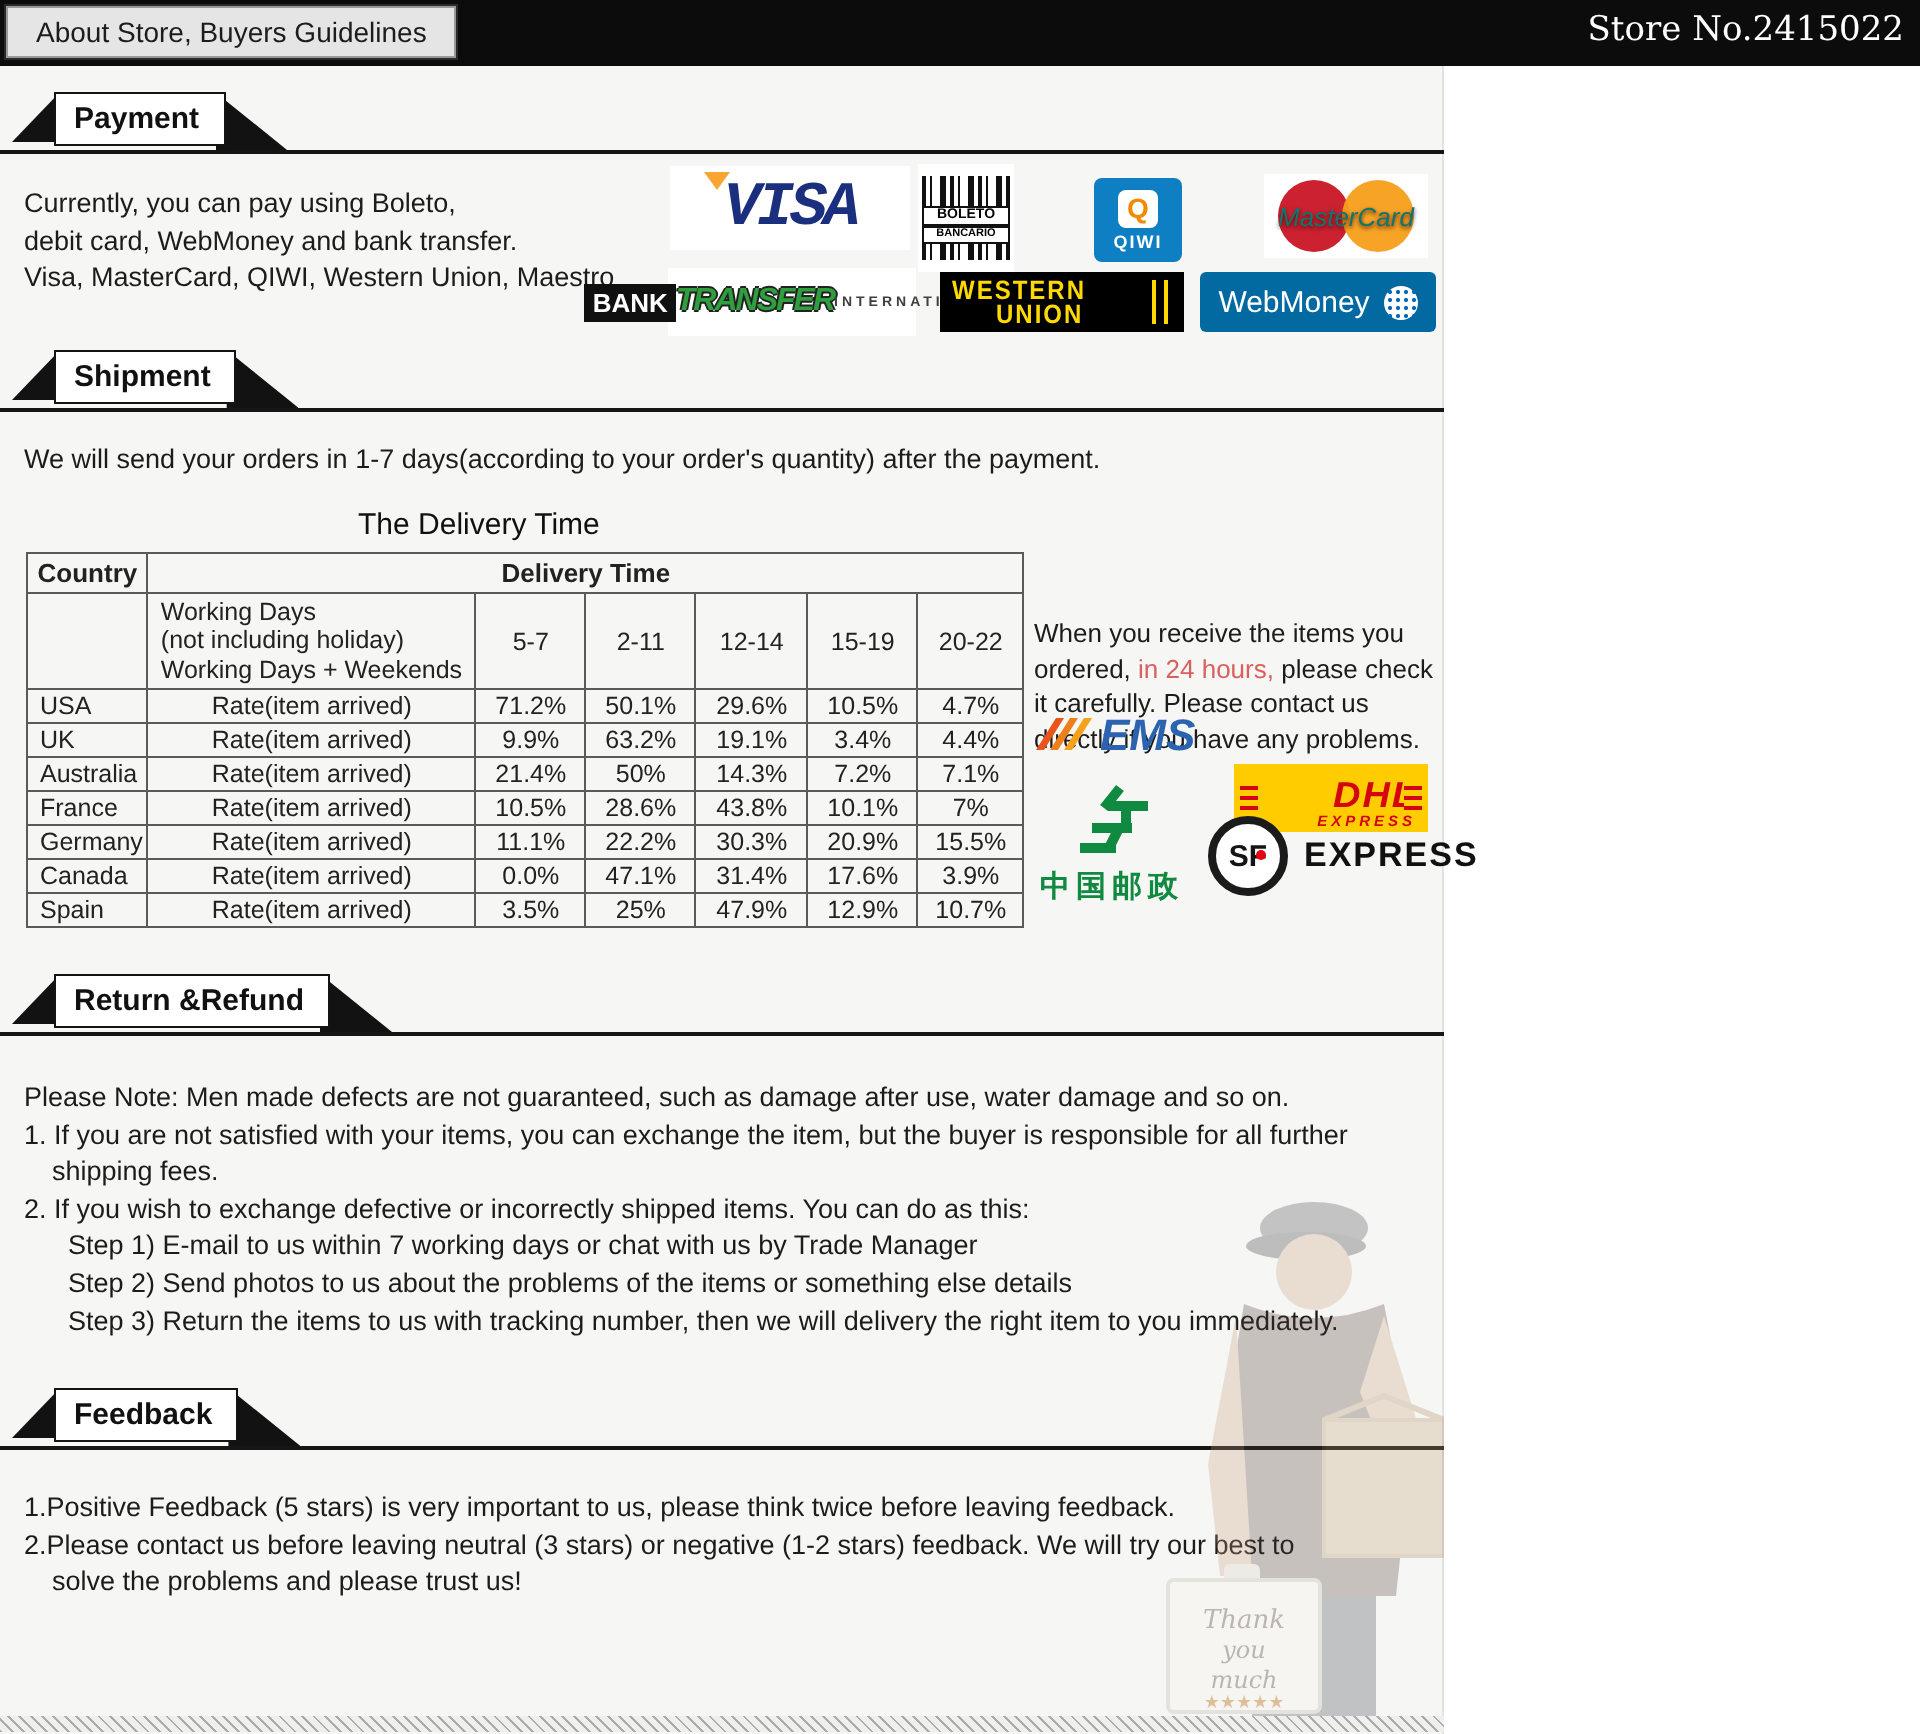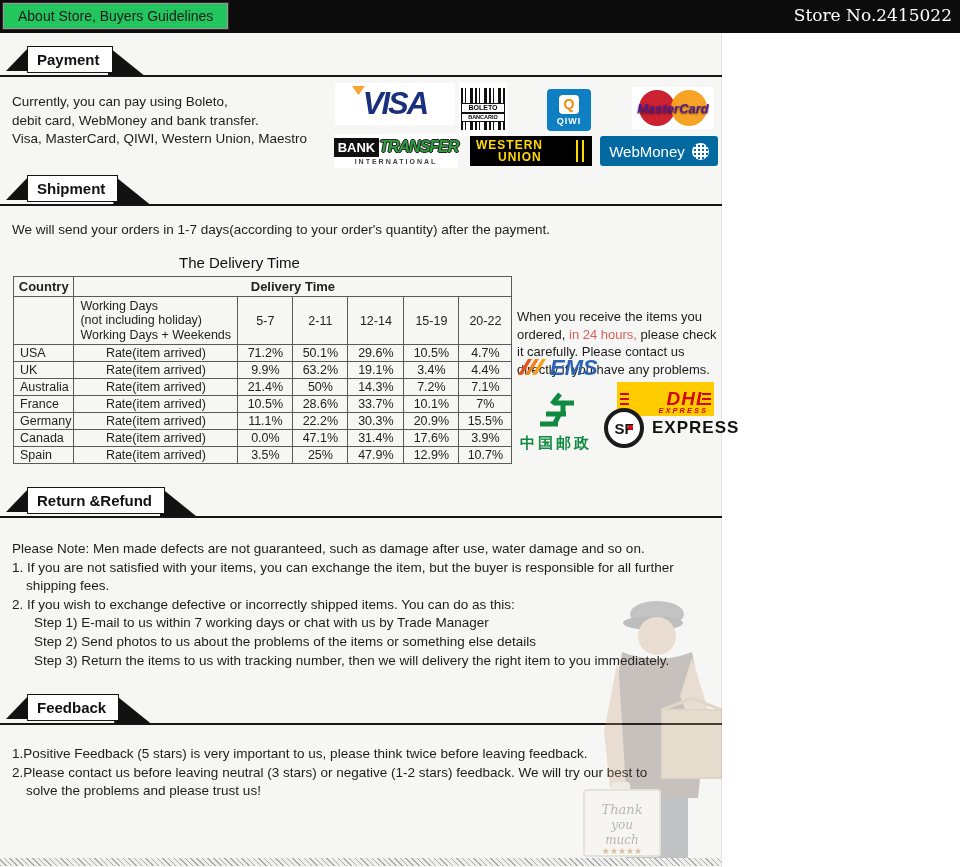--- a/index.html
+++ b/index.html
@@ -2,21 +2,21 @@
 <html><head>
 <meta charset="utf-8">
 <style>
   * { margin:0; padding:0; box-sizing:border-box; }
   body { font-family:"Liberation Sans", sans-serif; background:#fff; }
   #stage { position:relative; width:960px; height:867px; background:#fff; overflow:hidden; }
 
   
   .topbar { position:absolute; left:0; top:0; width:960px; height:33px; background:#0c0c0c; }
   .topbar-label { position:absolute; left:3px; top:3px; height:26px; line-height:24px;
-    background:#22c55e; border:1px solid #9a9a9a; outline:1px solid #2a2a2a;
+    background:#e5e5e5; border:1px solid #9a9a9a; outline:1px solid #2a2a2a;
     padding:0 14px; font-size:14px; color:#1c1c1c; }
   .store-no { position:absolute; right:8px; top:5px; color:#fff;
     font-family:"DejaVu Serif", serif; font-size:17px; }
 
   
   .content { position:absolute; left:0; top:33px; width:722px; height:834px;
     background:#f6f6f4; border-right:1px solid #e3e3e1; }
 
   
   .sec { position:absolute; left:0; width:722px; height:30px; }
@@ -27,41 +27,41 @@
   .sec-label { position:relative; z-index:2; background:#fff; border:1px solid #141414;
     font-weight:bold; font-size:15px; color:#111; padding:5px 12px 5px 9px; line-height:1; white-space:nowrap; }
   .sec-rule { position:absolute; left:0; right:0; bottom:-2px; height:2px; background:#161616; }
 
   .para { position:absolute; font-size:13.5px; color:#1c1c1c; line-height:18.6px; }
   .para-line.ind1 { padding-left:14px; }
   .para-line.ind2 { padding-left:22px; }
 
   
   .logo { position:absolute; display:flex; align-items:center; justify-content:center; }
-  .visa { width:120px; height:42px; background:#fff; }
+  .visa { width:120px; height:42px; background:#fff;font-family:Liberation Mono, monospace; }
   .visa-txt { font-style:italic; font-weight:800; font-size:31px; letter-spacing:-2px; color:#1a2f7d; }
   .visa-flag { position:absolute; left:17px; top:3px; width:13px; height:9px; background:#f9a533;
     clip-path:polygon(0 0,100% 0,50% 100%); }
   .boleto { width:48px; height:54px; background:#fff; flex-direction:column; padding:2px; }
   .barcode { width:100%; background:repeating-linear-gradient(90deg,#111 0 2px,#fff 2px 4px,#111 4px 5px,#fff 5px 9px,#111 9px 12px,#fff 12px 14px); }
   .bc-top { height:15px; } .bc-bot { height:8px; }
   .boleto-lbl { width:100%; text-align:center; border:1px solid #111; background:#fff;
     font-weight:bold; font-size:7px; line-height:8px; }
   .boleto-lbl.small { font-size:5.5px; line-height:7px; }
   .qiwi { width:44px; height:42px; background:#0f7fc4; border-radius:4px; flex-direction:column; }
   .qiwi-sq { width:20px; height:19px; background:#fff; border-radius:4px; display:flex;
     align-items:center; justify-content:center; font-weight:800; font-size:14px; color:#f28a00; }
   .qiwi-txt { color:#fff; font-weight:bold; font-size:9px; margin-top:2px; letter-spacing:1px; }
   .mc { width:82px; height:42px; background:#fff; }
   .mc-c { position:absolute; width:36px; height:36px; border-radius:50%; top:3px; }
   .mc-red { left:7px; background:#cc2131; }
   .mc-org { left:39px; background:#f79f1a; opacity:.95; }
-  .mc-txt { position:relative; z-index:2; color:#4c1d95; font-style:italic; font-weight:bold;
+  .mc-txt { position:relative; z-index:2; color:#0f766e; font-style:italic; font-weight:normal;
     font-size:13px; text-shadow:0 1px 2px rgba(60,0,0,.8); }
-  .bank-transfer { width:124px; height:34px; background:#fff; flex-direction:column; }
+  .bank-transfer { width:124px; height:34px; background:#fff; flex-direction:row; }
   .bt-row { display:flex; align-items:center; }
   .bt-bank { background:#101010; color:#fff; font-weight:800; font-size:13px; padding:2px 4px; }
   .bt-transfer { color:#2e9e3e; font-style:italic; font-weight:800; font-size:16px; margin-left:0;
     text-shadow:-1px 0 #222,0 1px #222,1px 0 #222,0 -1px #222; letter-spacing:-1px; }
   .bt-intl { font-size:7px; letter-spacing:2px; color:#3f3f3f; font-weight:bold; margin-top:1px; }
   .wu { width:122px; height:30px; background:#000; color:#ffd900; font-weight:800;
     flex-direction:column; align-items:flex-start; padding:2px 6px; position:relative; }
   .wu-l1, .wu-l2 { font-size:12px; line-height:12px; letter-spacing:1px; transform:scaleY(1.1); }
   .wu-l2 { padding-left:22px; }
   .wu-bars { position:absolute; right:6px; top:4px; bottom:4px; width:10px;
@@ -238,21 +238,21 @@
         <td>50%</td>
         <td>14.3%</td>
         <td>7.2%</td>
         <td>7.1%</td>
       </tr>
       <tr>
         <td class="left">France</td>
         <td>Rate(item arrived)</td>
         <td>10.5%</td>
         <td>28.6%</td>
-        <td>33.7%</td>
+        <td>43.8%</td>
         <td>10.1%</td>
         <td>7%</td>
       </tr>
       <tr>
         <td class="left">Germany</td>
         <td>Rate(item arrived)</td>
         <td>11.1%</td>
         <td>22.2%</td>
         <td>30.3%</td>
         <td>20.9%</td>

